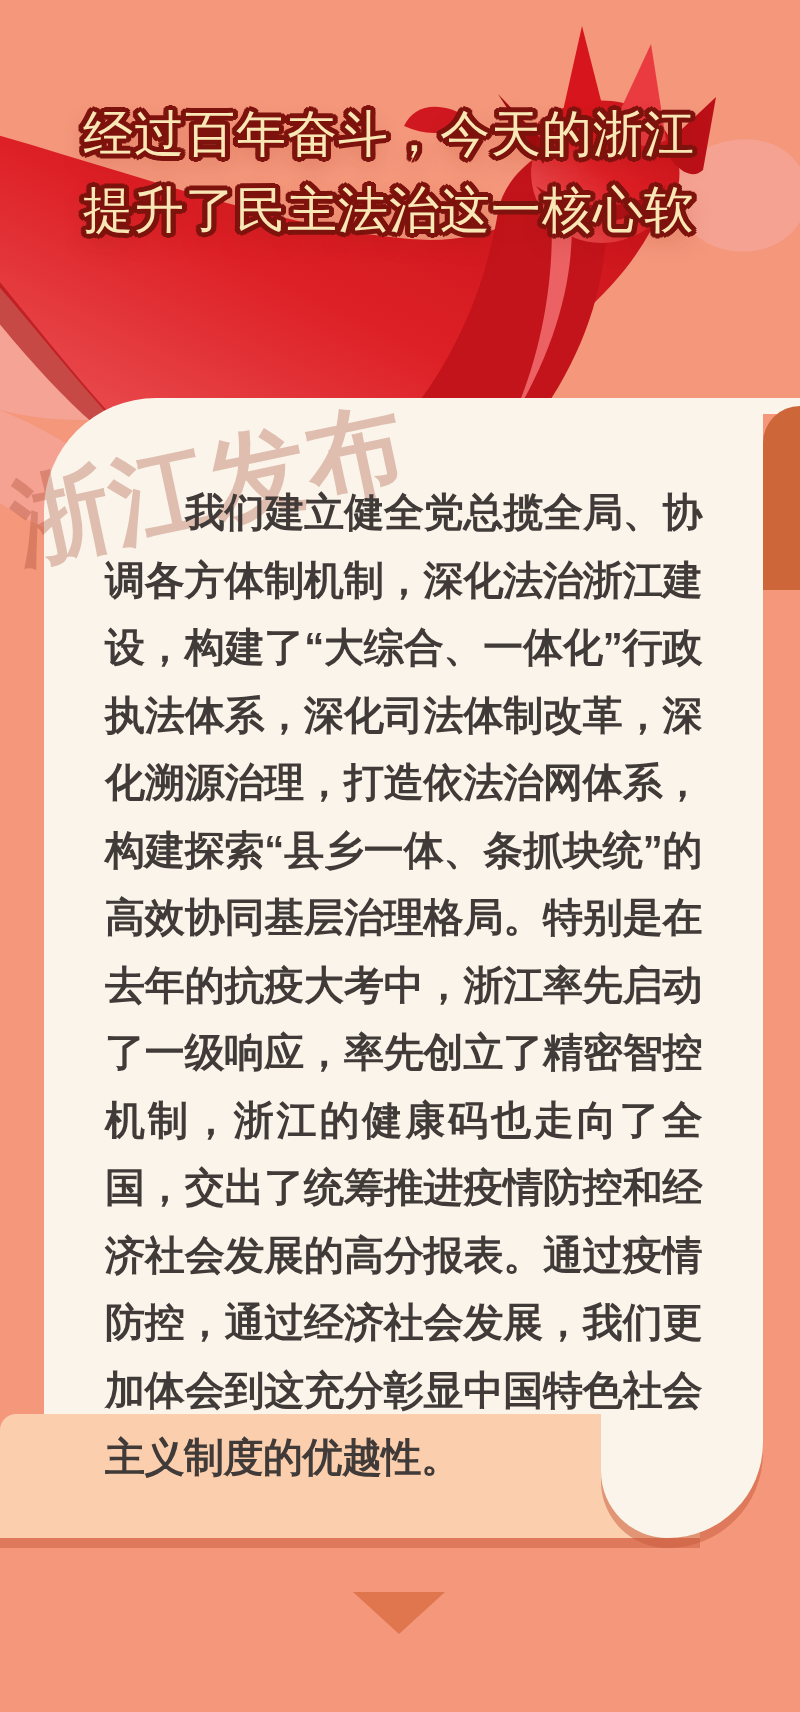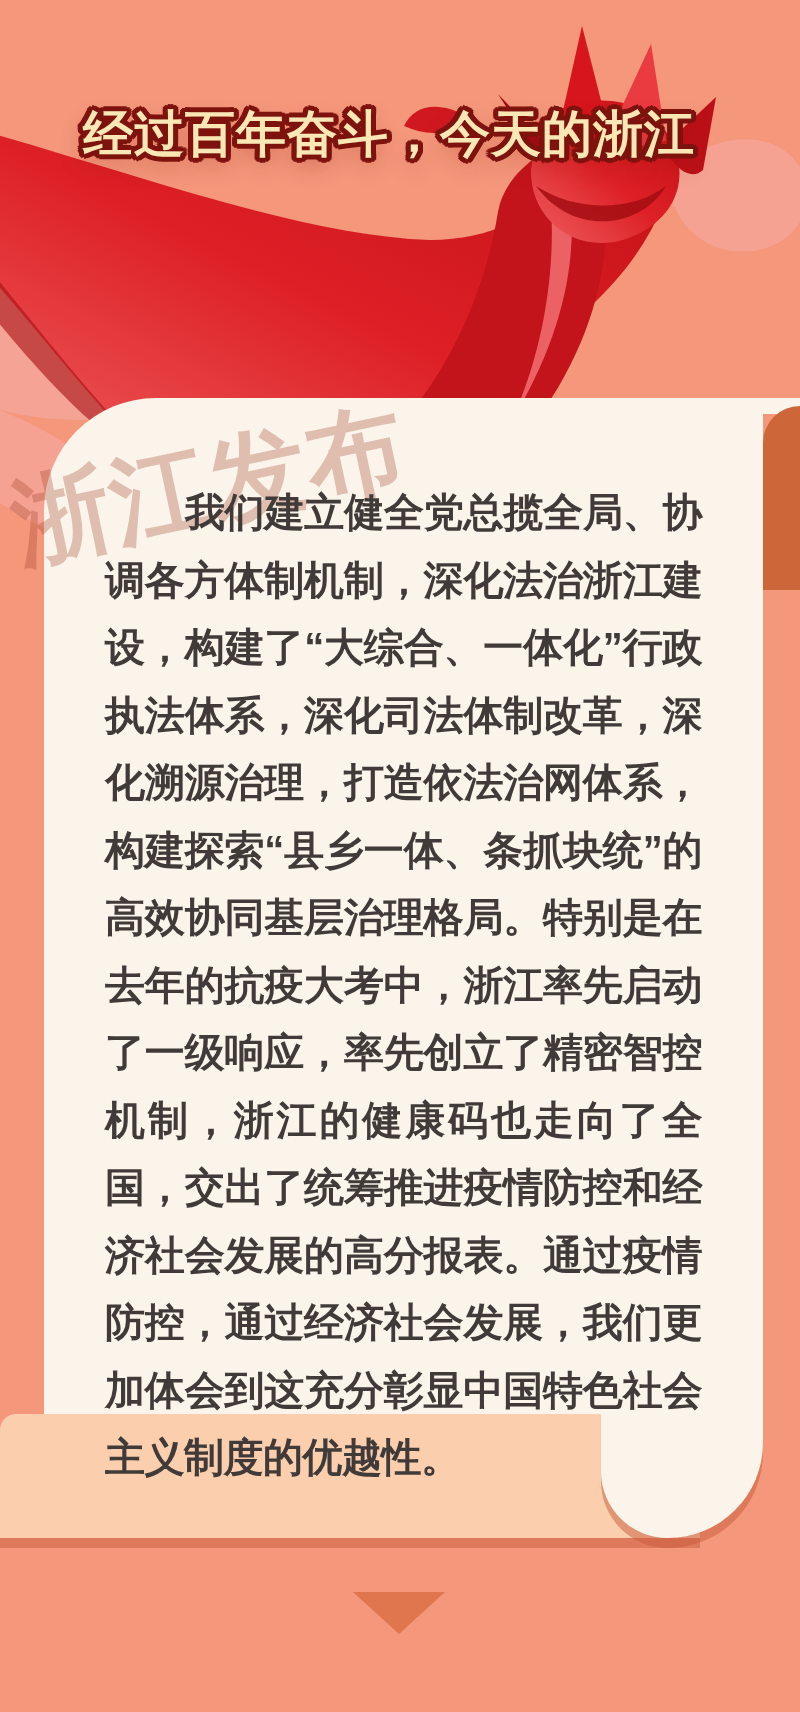--- a/index.html
+++ b/index.html
@@ -9,21 +9,21 @@
     font-family:"Liberation Sans","DejaVu Sans",sans-serif;
   }
   .poster{position:absolute;inset:0;width:800px;height:1712px;overflow:hidden;}
 
   
   .ribbon{position:absolute;left:0;top:0;z-index:1;}
 
   
   .title{
     position:absolute;left:83px;top:96px;width:690px;z-index:2;
-    font-size:50px;line-height:76px;font-weight:bold;letter-spacing:1px;
+    font-size:50px;line-height:76px;font-weight:normal;letter-spacing:1px;
     color:#F9E7B6;
     text-shadow:
       5px 0 0 #7E130D,-5px 0 0 #7E130D,0 5px 0 #7E130D,0 -5px 0 #7E130D,
       4px 3px 0 #7E130D,-4px 3px 0 #7E130D,4px -3px 0 #7E130D,-4px -3px 0 #7E130D,
       3px 4px 0 #7E130D,-3px 4px 0 #7E130D,3px -4px 0 #7E130D,-3px -4px 0 #7E130D,
       5px 2px 0 #7E130D,-5px 2px 0 #7E130D,5px -2px 0 #7E130D,-5px -2px 0 #7E130D,
       0 10px 22px rgba(140,25,12,.38);
   }
 
   
@@ -103,20 +103,21 @@
 
     <path fill="#D6161C" d="M 556 142 L 582 26 L 609 132 C 592 144 571 147 556 142 Z"></path>
     <path fill="#EA3B40" d="M 612 128 L 651 44 L 666 140 C 646 152 624 144 612 128 Z"></path>
     <path fill="#BB1017" d="M 664 146 L 716 97 L 703 170 C 690 182 672 166 664 146 Z"></path>
     <path fill="#A00C11" d="M 549 147 L 498 94 L 543 164 C 546 159 548 153 549 147 Z"></path>
     <path fill="#D01820" d="M 470 118 C 440 100 414 104 404 126 C 430 138 455 134 470 118 Z"></path>
   </svg>
 
   <div class="title">
     <div>经过百年奋斗，今天的浙江</div>
+    <div>提升了民主法治这一核心软</div>
   </div>
 
   <div class="card"></div>
   <div class="card-top-right"></div>
   <div class="pill"></div>
   <div class="band"></div>
   <div class="blob"></div>
 
   <div class="watermark">浙江发布</div>
 

